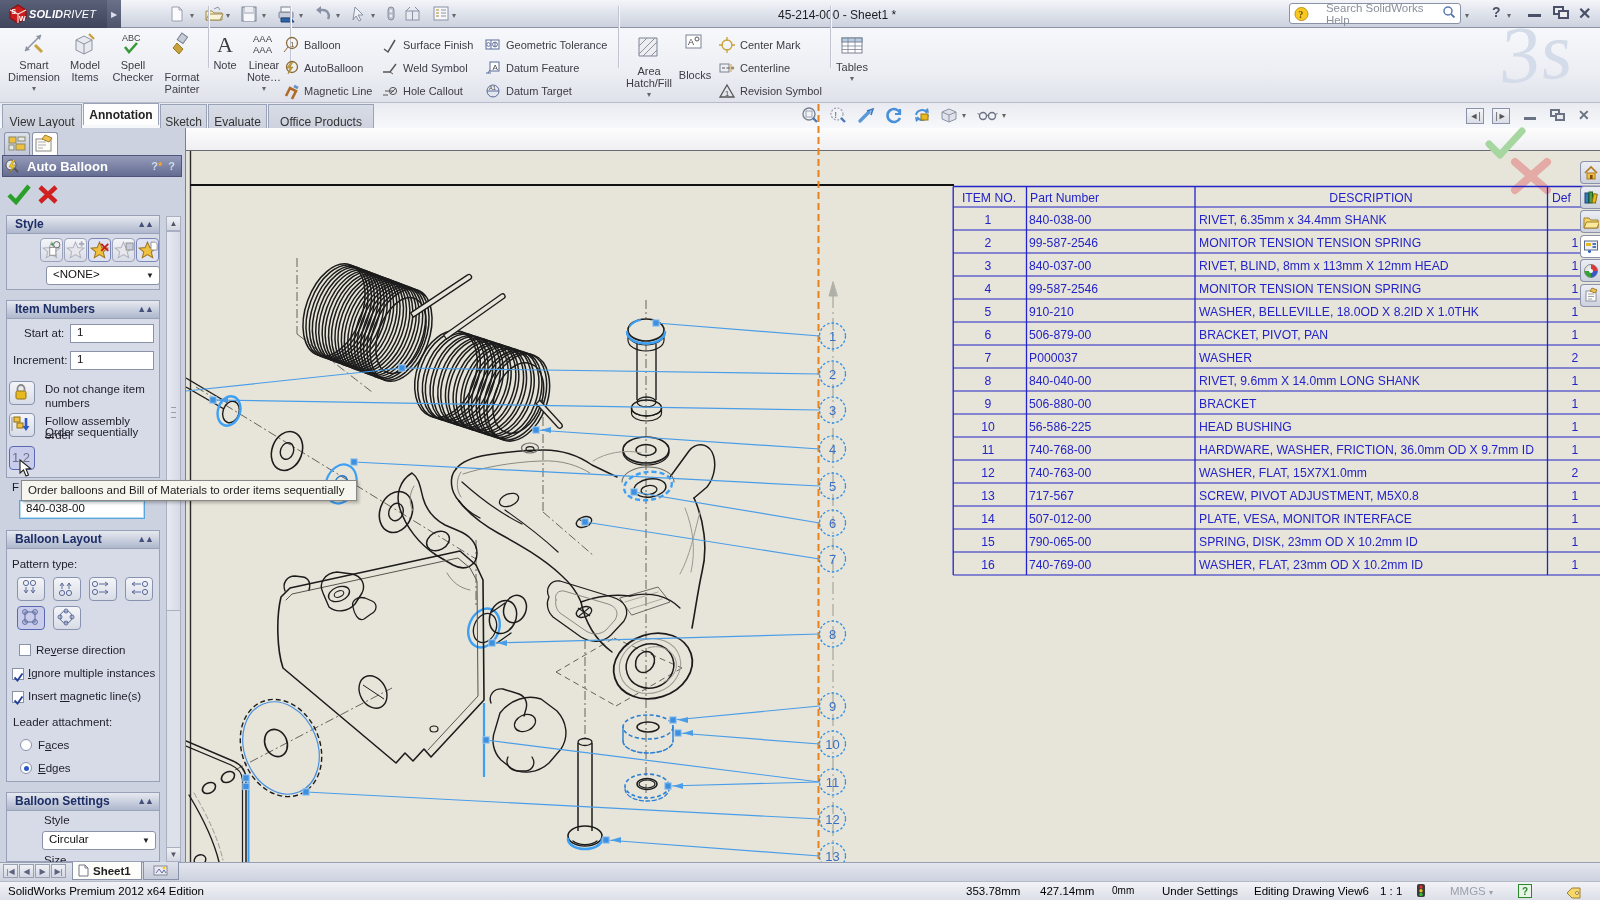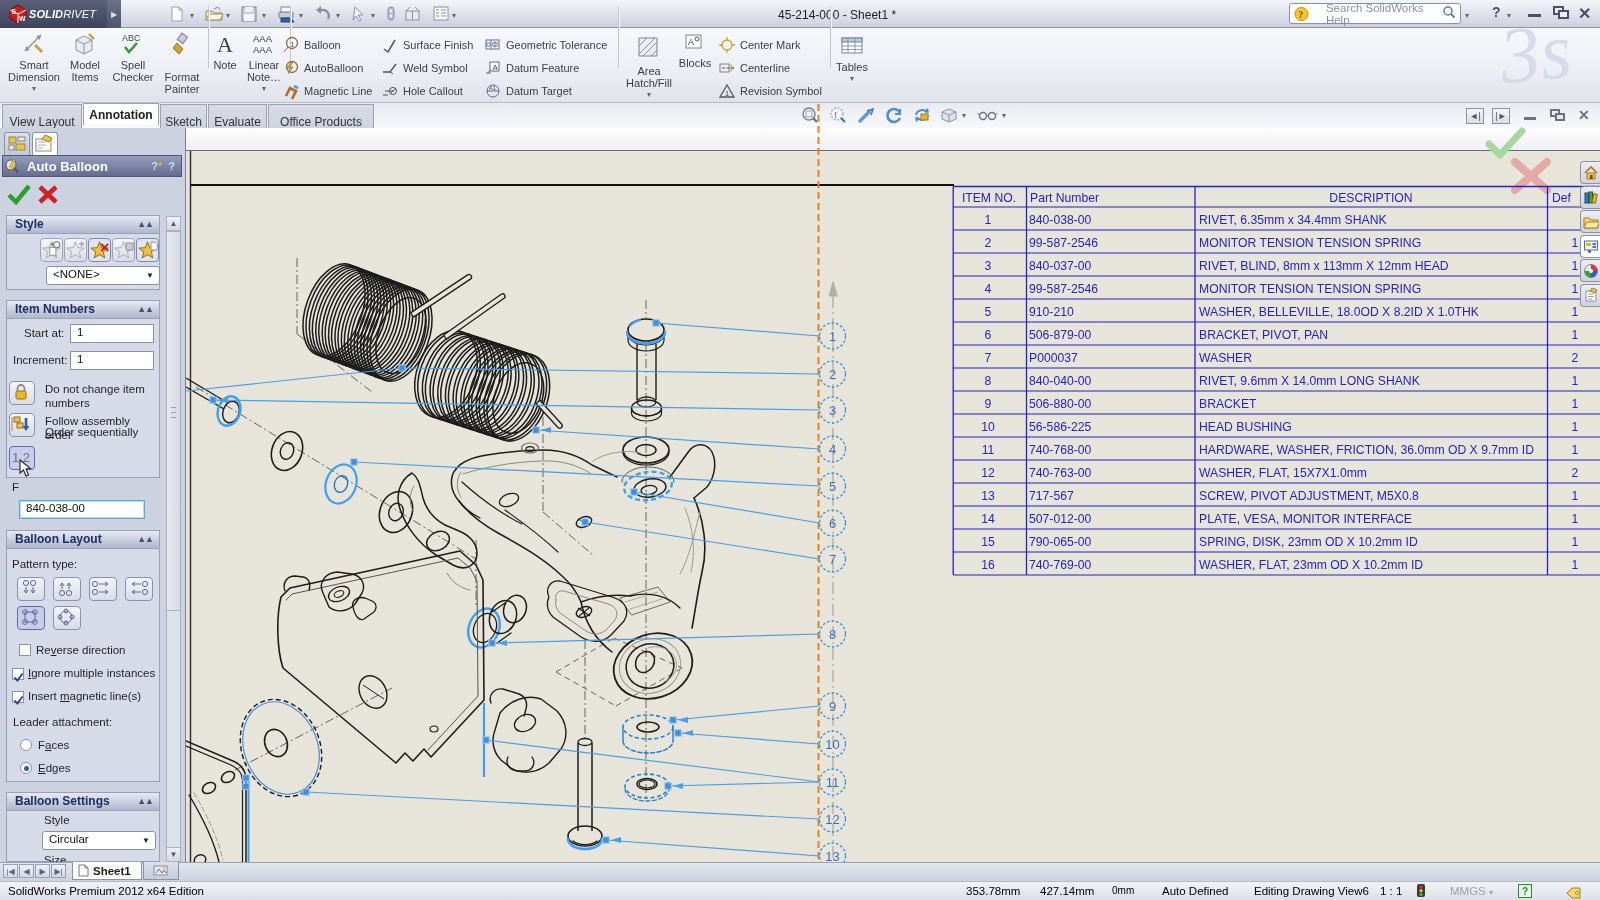--- a/index.html
+++ b/index.html
@@ -257,21 +257,21 @@
       </svg>
       <div style="margin-top:2px">Area<br>Hatch/Fill</div>
       <div class="dd" style="margin-top:0">▾</div>
     </div>
     <div class="rbig" style="left:678px;width:34px;top:31px">
       <svg width="24" height="24" viewBox="0 0 24 24">
         <rect x="3" y="4" width="15" height="13" fill="#fff" stroke="#7a8292"></rect>
         <text x="5" y="14" font-size="9" fill="#444" font-family="Liberation Sans">A</text>
         <circle cx="14" cy="8" r="2" fill="none" stroke="#555"></circle>
       </svg>
-      <div style="margin-top:2px">Blocks</div>
+      <div style="margin-top:14px">Blocks</div>
     </div>
     <div class="rsm" style="left:718px;top:36px">
       <svg width="18" height="18" viewBox="0 0 18 18">
         <circle cx="9" cy="9" r="5" fill="none" stroke="#caa23c" stroke-width="1.3"></circle>
         <path d="M9,1 v4 M9,13 v4 M1,9 h4 M13,9 h4" stroke="#caa23c" stroke-width="1.3"></path>
       </svg>
       <span>Center Mark</span>
     </div>
     <div class="rsm" style="left:718px;top:59px">
       <svg width="18" height="18" viewBox="0 0 18 18">
@@ -886,20 +886,21 @@
       <div class="shdr">Balloon Settings<span class="chev" style="top:3px">▲▲</span></div>
     </div>
     <div class="plbl abs" style="left:44px;top:814px">Style</div>
     <div class="pinp abs" style="left:42px;top:831px;width:114px;height:19px;border-radius:3px">Circular<span style="position:absolute;right:5px;top:4px;font-size:8px;color:#222">▼</span></div>
     <div class="plbl abs" style="left:44px;top:854px">Size</div>
     <div id="pscroll" class="abs" style="left:166px;top:216px;width:15px;height:646px"></div>
     <div class="abs" style="left:166px;top:216px;width:15px;height:15px;background:linear-gradient(#f0f1f5,#d3d7e2);border:1px solid #aab0c2;font-size:8px;color:#556;text-align:center;line-height:14px">▲</div>
     <div class="abs" style="left:166px;top:231px;width:15px;height:380px;background:linear-gradient(90deg,#e8eaf1,#d6dae5);border:1px solid #aab0c2"></div>
     <div class="abs" style="left:168px;top:405px;width:11px;height:14px;color:#778;font-size:9px;line-height:5px;text-align:center">–<br>–<br>–</div>
     <div class="abs" style="left:166px;top:847px;width:15px;height:15px;background:linear-gradient(#f0f1f5,#d3d7e2);border:1px solid #aab0c2;font-size:8px;color:#556;text-align:center;line-height:14px">▼</div>
+    <div id="tooltip" class="abs">Order balloons and Bill of Materials to order items sequentially</div>
     <div id="sheetrow" class="abs"></div>
     <div class="navb" style="left:3px;top:864px">|◀</div>
     <div class="navb" style="left:19px;top:864px">◀</div>
     <div class="navb" style="left:35px;top:864px">▶</div>
     <div class="navb" style="left:51px;top:864px">▶|</div>
     <div id="sheettab" class="abs" style="top:862px">
       <svg width="13" height="13" viewBox="0 0 13 13">
         <path d="M2,1 h6 l3,3 v8 h-9 Z" fill="#fff" stroke="#778"></path>
         <path d="M8,1 v3 h3" fill="none" stroke="#778"></path>
       </svg>
@@ -910,21 +911,21 @@
         <rect x="1" y="2" width="13" height="9" fill="#e8eaf0" stroke="#889"></rect>
         <path d="M3,9 l3,-4 3,4 M9,9 l2,-3 2,3" stroke="#66a" fill="none"></path>
         <circle cx="11" cy="4" r="1.3" fill="#fc0"></circle>
       </svg>
     </div>
     <div id="status" class="abs"></div>
     <div class="st abs" style="left:8px;top:885px;font-size:11.5px">SolidWorks Premium 2012 x64 Edition</div>
     <div class="st abs" style="left:966px;top:885px;font-size:11.5px">353.78mm</div>
     <div class="st abs" style="left:1040px;top:885px;font-size:11.5px">427.14mm</div>
     <div class="st abs" style="left:1112px;top:885px;font-size:10px">0mm</div>
-    <div class="st abs" style="left:1162px;top:885px;font-size:11.5px">Auto Defined</div>
+    <div class="st abs" style="left:1162px;top:885px;font-size:11.5px">Under Settings</div>
     <div class="st abs" style="left:1254px;top:885px;font-size:11.5px">Editing Drawing View6</div>
     <div class="st abs" style="left:1380px;top:885px;font-size:11.5px">1 : 1</div>
     <div class="abs" style="left:1416px;top:884px"><svg width="10" height="14" viewBox="0 0 10 14">
         <rect x="1" y="0" width="8" height="13" rx="2" fill="#3a3a3a"></rect>
         <circle cx="5" cy="3" r="1.7" fill="#e03030"></circle>
         <circle cx="5" cy="6.8" r="1.7" fill="#e8c020"></circle>
         <circle cx="5" cy="10.5" r="1.7" fill="#30c030"></circle>
       </svg></div>
     <div class="st abs" style="left:1450px;top:885px;color:#9aa0ac;font-size:11.5px">MMGS <span style="font-size:8px">▾</span></div>
     <div class="abs" style="left:1518px;top:884px;width:14px;height:14px;background:#e8f4e8;border:1px solid #2a8a2a;color:#2a8a2a;font-size:10px;font-weight:bold;text-align:center;line-height:13px">?</div>

